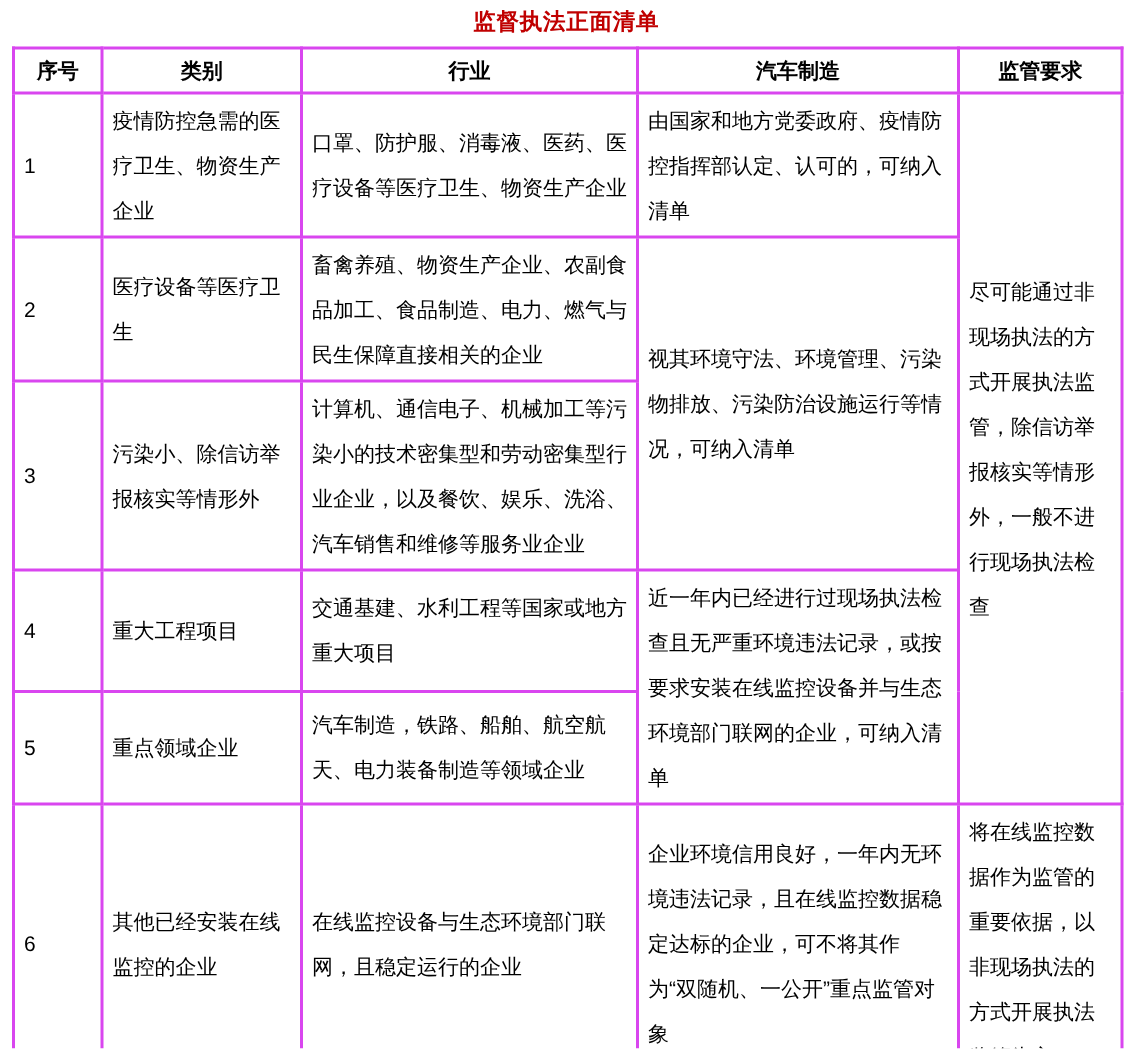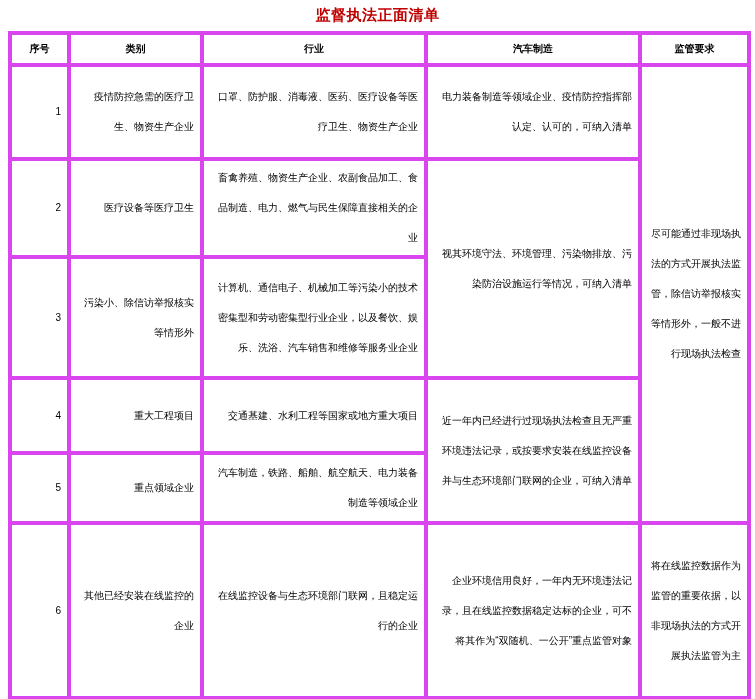--- a/index.html
+++ b/index.html
@@ -26,36 +26,36 @@
     letter-spacing: 0.5px;
   }
   table.positive-list {
     border-collapse: collapse;
     table-layout: fixed;
     width: 739px;
     border: 2px solid #000000;
   }
   table.positive-list th,
   table.positive-list td {
-    border: 4px solid #d946ef;
+    border: 2px solid #d946ef;
     padding: 2px 6px;
-    font-size: 10px;
+    font-size: 14px;
     vertical-align: middle;
     word-break: normal;
     overflow-wrap: break-word;
   }
   table.positive-list th {
     font-weight: bold;
     text-align: center;
     height: 24px;
     line-height: 20px;
   }
   table.positive-list td {
     line-height: 30px;
-    text-align: right;
+    text-align: left;
   }
   td.cell-no {
     text-align: center;
   }
   tr.row-1 { height: 94px; }
   tr.row-2 { height: 90px; }
   tr.row-3 { height: 121px; }
   tr.row-4 { height: 75px; }
   tr.row-5 { height: 70px; }
   tr.row-6 { height: 175px; }
@@ -82,21 +82,21 @@
         <th>行业</th>
         <th>汽车制造</th>
         <th>监管要求</th>
       </tr>
     </thead>
     <tbody>
       <tr class="row-1">
         <td class="cell-no">1</td>
         <td>疫情防控急需的医疗卫生、物资生产企业</td>
         <td>口罩、防护服、消毒液、医药、医疗设备等医疗卫生、物资生产企业</td>
-        <td>电力装备制造等领域企业、疫情防控指挥部认定、认可的，可纳入清单</td>
+        <td>由国家和地方党委政府、疫情防控指挥部认定、认可的，可纳入清单</td>
         <td rowspan="5">尽可能通过非现场执法的方式开展执法监管，除信访举报核实等情形外，一般不进行现场执法检查</td>
       </tr>
       <tr class="row-2">
         <td class="cell-no">2</td>
         <td>医疗设备等医疗卫生</td>
         <td>畜禽养殖、物资生产企业、农副食品加工、食品制造、电力、燃气与民生保障直接相关的企业</td>
         <td rowspan="2">视其环境守法、环境管理、污染物排放、污染防治设施运行等情况，可纳入清单</td>
       </tr>
       <tr class="row-3">
         <td class="cell-no">3</td>

